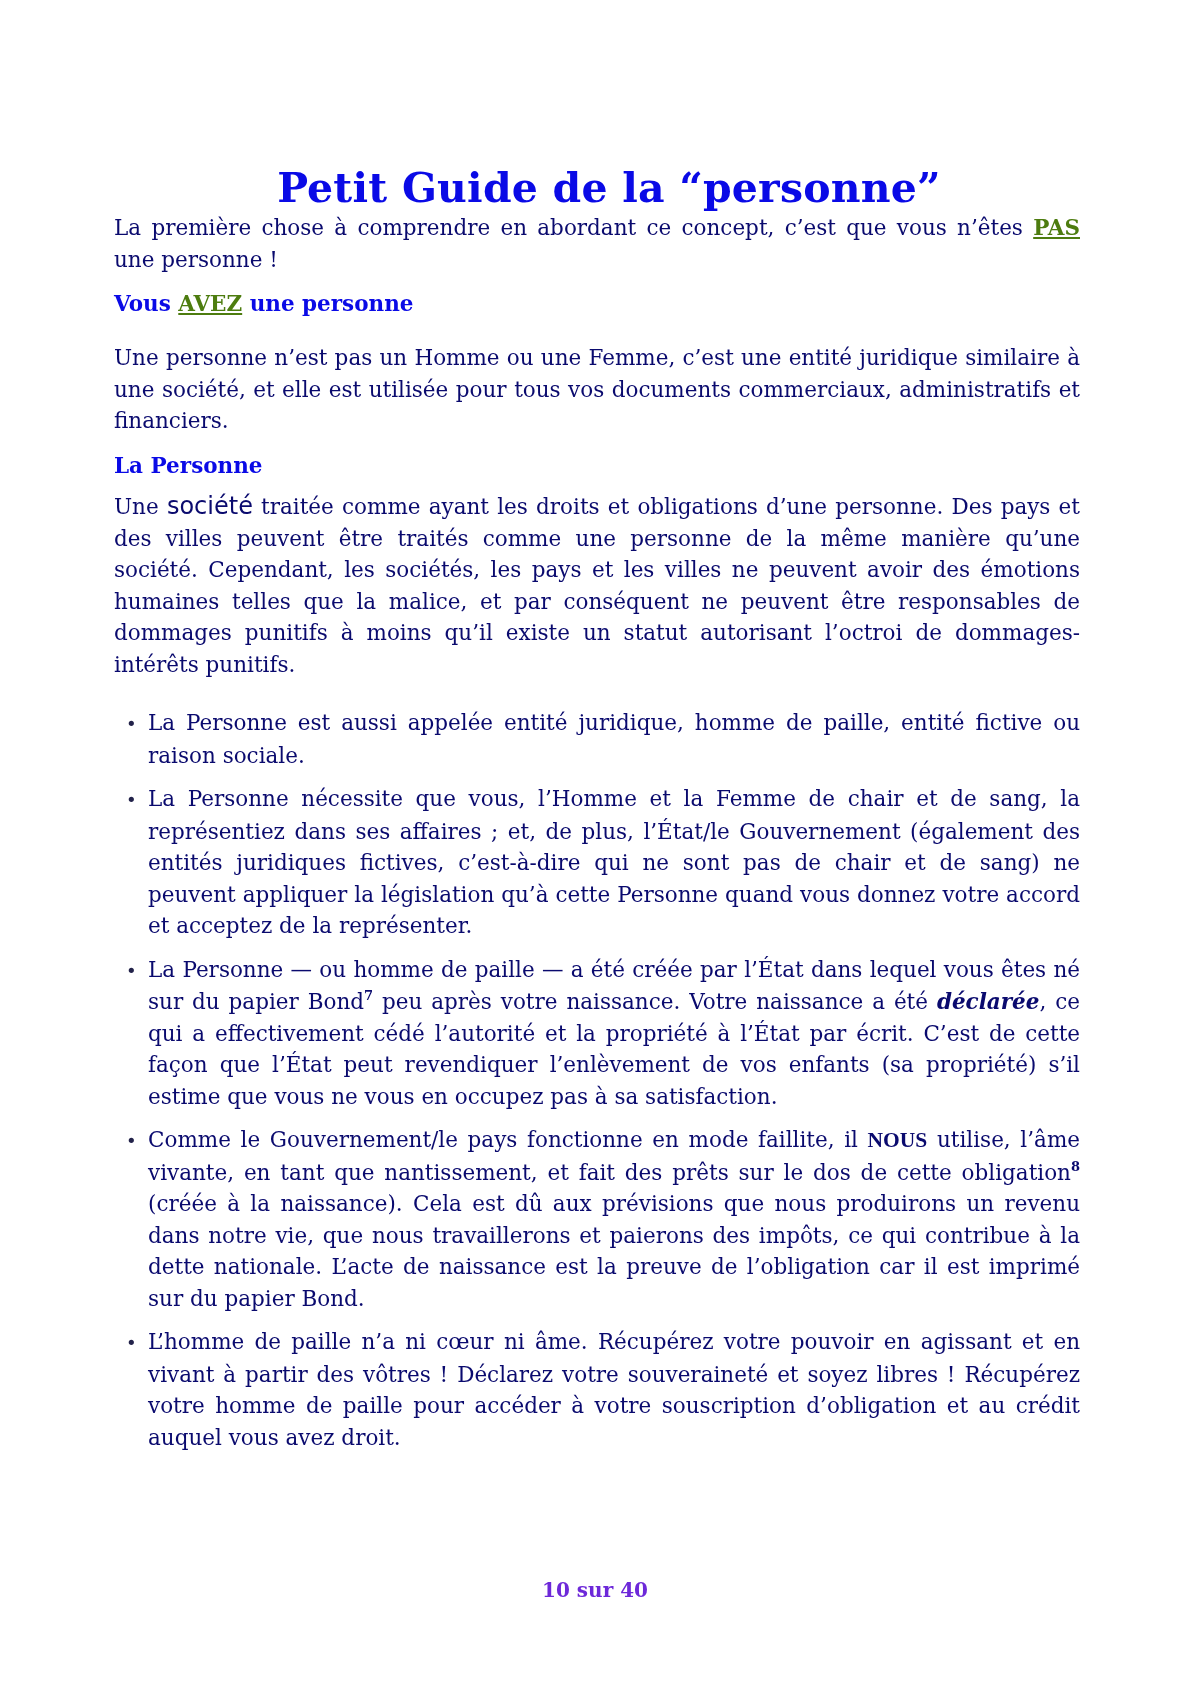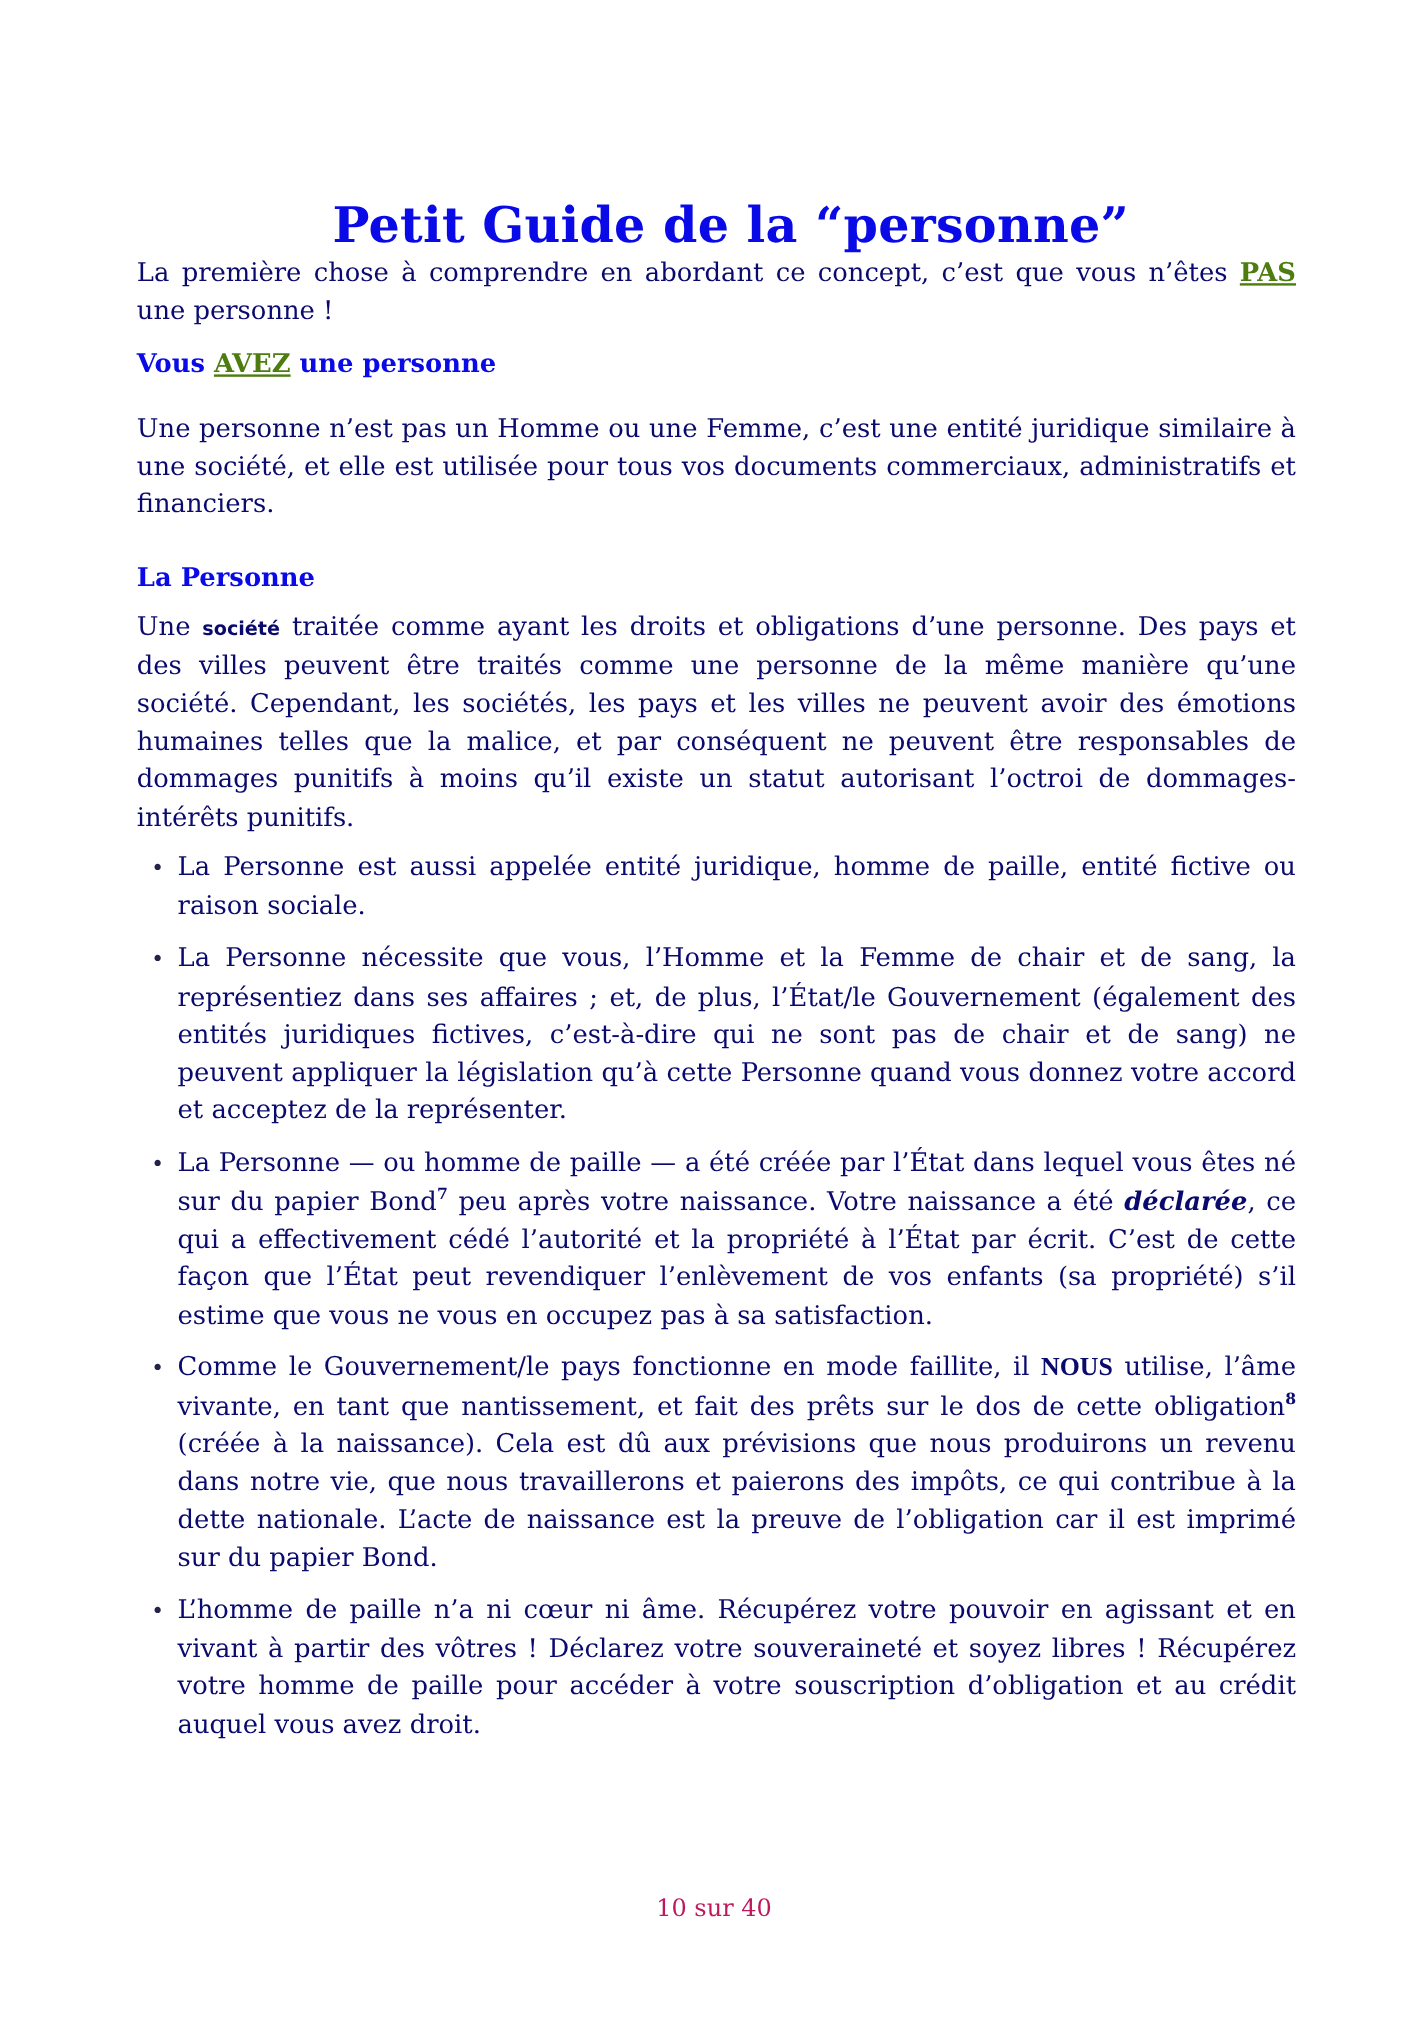--- a/index.html
+++ b/index.html
@@ -11,45 +11,45 @@
     .page { position: absolute; left: 114px; top: 0; width: 966px; }
     .title {
       position: absolute; left: 12px; top: 163px; width: 966px; text-align: center;
       font-family: "DejaVu Serif", serif; font-weight: bold; font-size: 41px;
       color: #0a0ae6; letter-spacing: 0.2px; margin: 0; line-height: 50px;
     }
     p, li { margin: 0; font-size: 21.5px; line-height: 31.5px; text-align: justify; }
     .block { position: absolute; left: 0; width: 966px; }
     .h { font-weight: bold; font-size: 21.5px; color: #0a0ae6; line-height: 30px; margin: 0; }
     .red { color: #4d7c0f; font-weight: bold; text-decoration: underline; }
-    .soc { font-family: "DejaVu Sans", sans-serif; font-weight: bold; font-size: 16px; }
+    .soc { font-family: "DejaVu Sans", sans-serif; font-weight: normal; font-size: 24px; }
     .nous { font-family: Liberation Serif, serif; font-weight: bold; }
     ul { list-style: none; margin: 0; padding: 0; }
     li { position: relative; padding-left: 34px; text-indent: -22px; margin-bottom: 12px; }
     li .bullet { display: inline-block; width: 22px; text-indent: 0; font-family: "DejaVu Sans", sans-serif; color: #22224a; font-size: 18px; }
     sup { font-size: 13px; line-height: 0; vertical-align: 9px; font-weight: bold; }
-    .footer { position: absolute; left: 0; top: 1578px; width: 1190px; text-align: center; font-size: 20px; color: #be185d; }
+    .footer { position: absolute; left: 0; top: 1578px; width: 1190px; text-align: center; font-size: 20px; color: #6d28d9; font-weight: bold; }
   </style>
 </head>
 <body>
 
 <div class="page">
 
   <h1 class="title">Petit Guide de la “personne”</h1>
 
   <div class="block" style="top:212px;">
     <p><span>La première chose à comprendre en abordant ce concept, c’est que vous n’êtes </span><span class="red">PAS</span><span> une personne !</span></p>
   </div>
 
   <div class="block" style="top:289px;">
     <h2 class="h"><span>Vous </span><span class="red">AVEZ</span><span> une personne</span></h2>
     <p style="margin-top:23px;">Une personne n’est pas un Homme ou une Femme, c’est une entité juridique similaire à une société, et elle est utilisée pour tous vos documents commerciaux, administratifs et financiers.</p>
   </div>
 
-  <div class="block" style="top:451px;margin-top:16px;">
+  <div class="block" style="top:451px;">
     <h2 class="h">La Personne</h2>
     <p style="margin-top:10px;"><span>Une </span><span class="soc">société</span><span> traitée comme ayant les droits et obligations d’une personne. Des pays et des villes peuvent être traités comme une personne de la même manière qu’une société. Cependant, les sociétés, les pays et les villes ne peuvent avoir des émotions humaines telles que la malice, et par conséquent ne peuvent être responsables de dommages punitifs à moins qu’il existe un statut autorisant l’octroi de dommages-intérêts punitifs.</span></p>
   </div>
 
   <div class="block" style="top:697px;">
     <ul style="margin-top:10px;">
       <li><span class="bullet">•</span><span>La Personne est aussi appelée entité juridique, homme de paille, entité fictive ou raison sociale.</span></li>
       <li><span class="bullet">•</span><span>La Personne nécessite que vous, l’Homme et la Femme de chair et de sang, la représentiez dans ses affaires ; et, de plus, l’État/le Gouvernement (également des entités juridiques fictives, c’est-à-dire qui ne sont pas de chair et de sang) ne peuvent appliquer la législation qu’à cette Personne quand vous donnez votre accord et acceptez de la représenter.</span></li>
       <li><span class="bullet">•</span><span>La Personne — ou homme de paille — a été créée par l’État dans lequel vous êtes né sur du papier Bond</span><sup>7</sup><span> peu après votre naissance. Votre naissance a été </span><b><i>déclarée</i></b><span>, ce qui a effectivement cédé l’autorité et la propriété à l’État par écrit. C’est de cette façon que l’État peut revendiquer l’enlèvement de vos enfants (sa propriété) s’il estime que vous ne vous en occupez pas à sa satisfaction.</span></li>
       <li><span class="bullet">•</span><span>Comme le Gouvernement/le pays fonctionne en mode faillite, il </span><span class="nous">NOUS</span><span> utilise, l’âme vivante, en tant que nantissement, et fait des prêts sur le dos de cette obligation</span><sup>8</sup><span> (créée à la naissance). Cela est dû aux prévisions que nous produirons un revenu dans notre vie, que nous travaillerons et paierons des impôts, ce qui contribue à la dette nationale. L’acte de naissance est la preuve de l’obligation car il est imprimé sur du papier Bond.</span></li>

